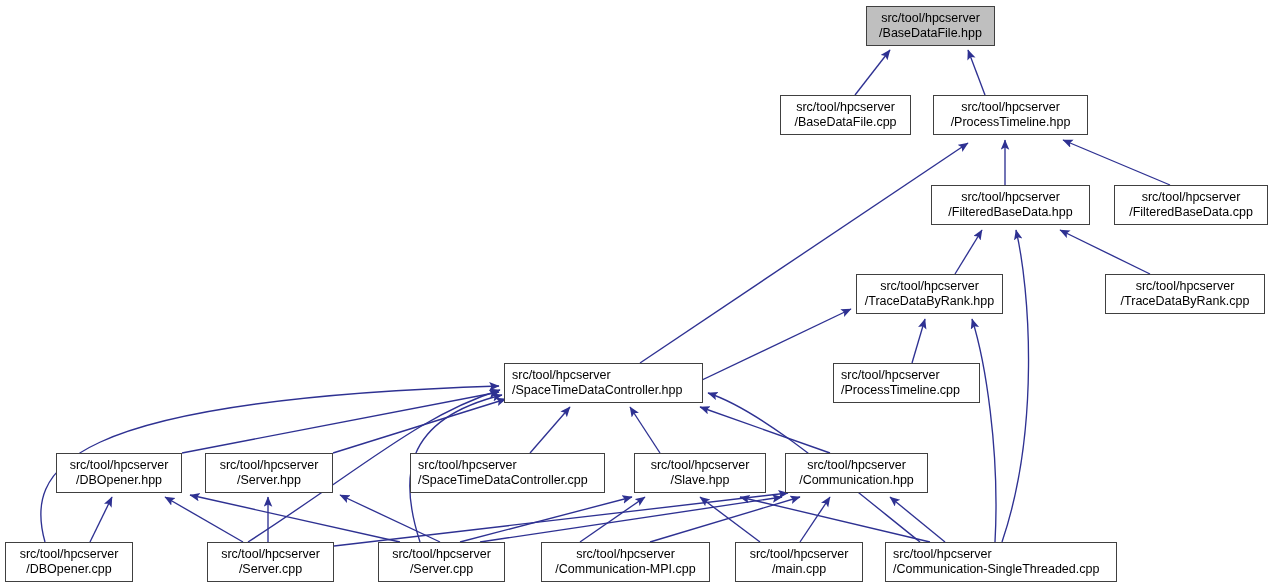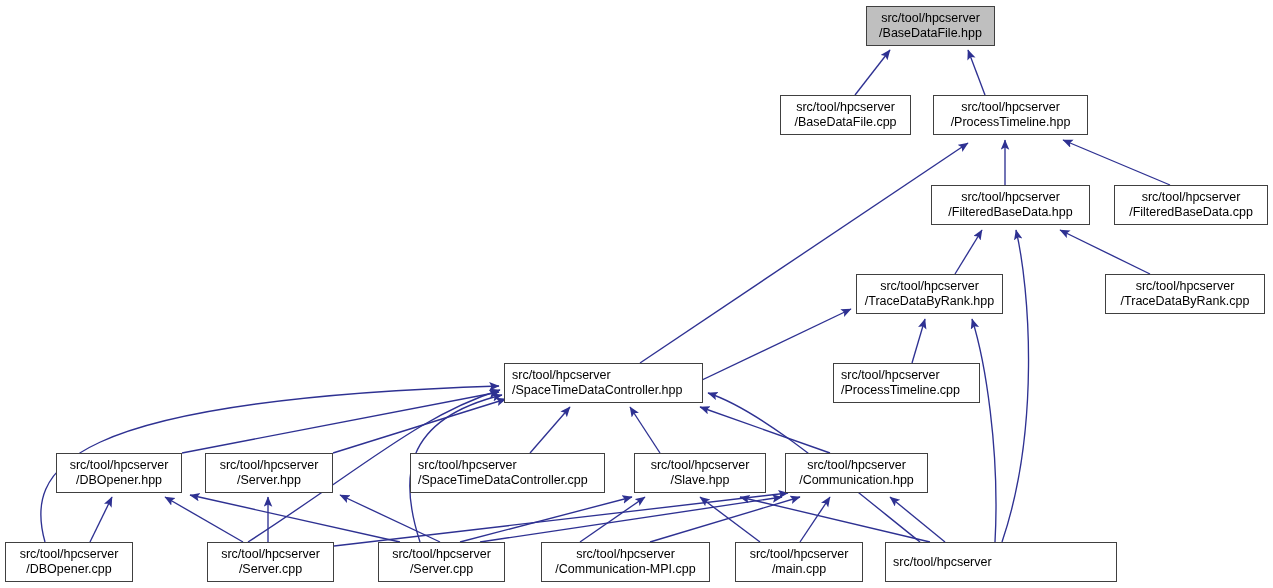--- a/index.html
+++ b/index.html
@@ -172,15 +172,16 @@
       <div class="node center" style="left: 541px; top: 542px; width: 169px; height: 40px;">
         <span class="line1">src/tool/hpcserver</span>
         <span class="line2">/Communication-MPI.cpp</span>
       </div>
       <div class="node center" style="left: 735px; top: 542px; width: 128px; height: 40px;">
         <span class="line1">src/tool/hpcserver</span>
         <span class="line2">/main.cpp</span>
       </div>
       <div class="node" style="left: 885px; top: 542px; width: 232px; height: 40px;">
         <span class="line1">src/tool/hpcserver</span>
+        <span class="line2">/Communication-SingleThreaded.cpp</span>
       </div>
     </div>
 </div>
 
 </body></html>

